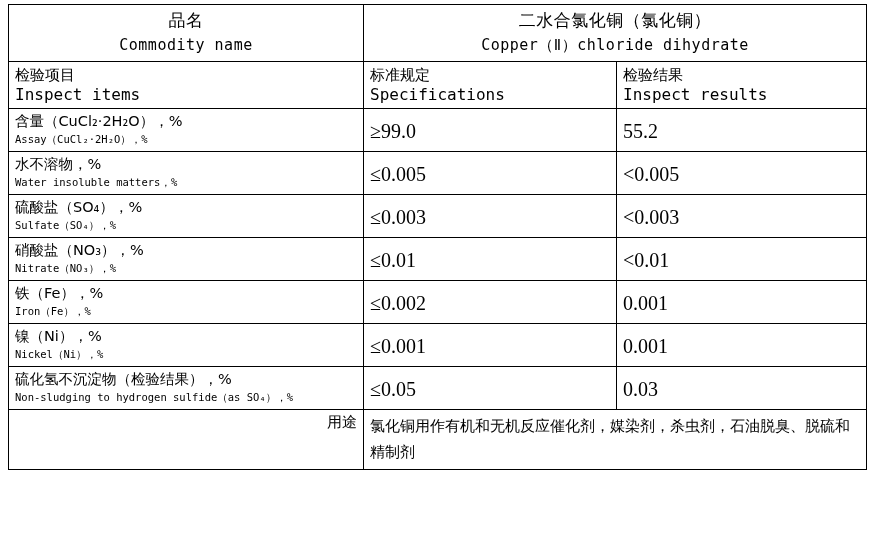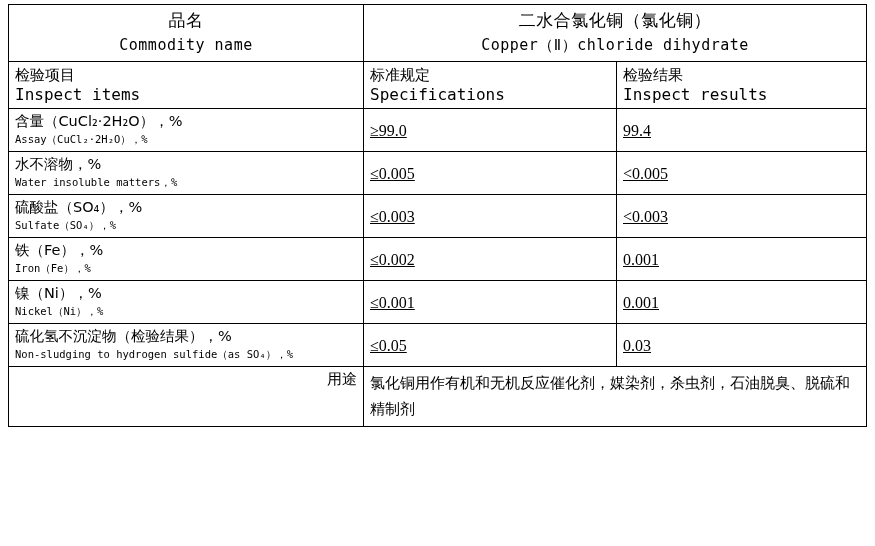--- a/index.html
+++ b/index.html
@@ -76,24 +76,23 @@
     white-space: nowrap;
   }
   .item-en {
     font-family: "DejaVu Sans Mono", monospace;
     font-size: 10.5px;
     line-height: 16px;
     white-space: nowrap;
   }
   .val {
     font-family: "Liberation Serif", serif;
-    font-size: 16px;
+    font-size: 20px;
     line-height: 20px;
     padding-top: 9px;
-    text-decoration: underline;
   }
   .val-cell {
     vertical-align: top;
   }
   
   .use-label {
     font-family: "DejaVu Sans", sans-serif;
     font-size: 15px;
     text-align: right;
     vertical-align: middle;
@@ -147,21 +146,21 @@
 
       <tr>
         <td>
           <div class="item-cn">含量（CuCl₂·2H₂O），%</div>
           <div class="item-en">Assay（CuCl₂·2H₂O），%</div>
         </td>
         <td class="val-cell">
           <div class="val">≥99.0</div>
         </td>
         <td class="val-cell">
-          <div class="val">99.4</div>
+          <div class="val">55.2</div>
         </td>
       </tr>
 
       <tr>
         <td>
           <div class="item-cn">水不溶物，%</div>
           <div class="item-en">Water insoluble matters，%</div>
         </td>
         <td class="val-cell">
           <div class="val">≤0.005</div>
@@ -177,20 +176,32 @@
           <div class="item-en">Sulfate（SO₄），%</div>
         </td>
         <td class="val-cell">
           <div class="val">≤0.003</div>
         </td>
         <td class="val-cell">
           <div class="val">&lt;0.003</div>
         </td>
       </tr>
 
+      <tr>
+        <td>
+          <div class="item-cn">硝酸盐（NO₃），%</div>
+          <div class="item-en">Nitrate（NO₃），%</div>
+        </td>
+        <td class="val-cell">
+          <div class="val">≤0.01</div>
+        </td>
+        <td class="val-cell">
+          <div class="val">&lt;0.01</div>
+        </td>
+      </tr>
 
 
       <tr>
         <td>
           <div class="item-cn">铁（Fe），%</div>
           <div class="item-en">Iron（Fe），%</div>
         </td>
         <td class="val-cell">
           <div class="val">≤0.002</div>
         </td>

